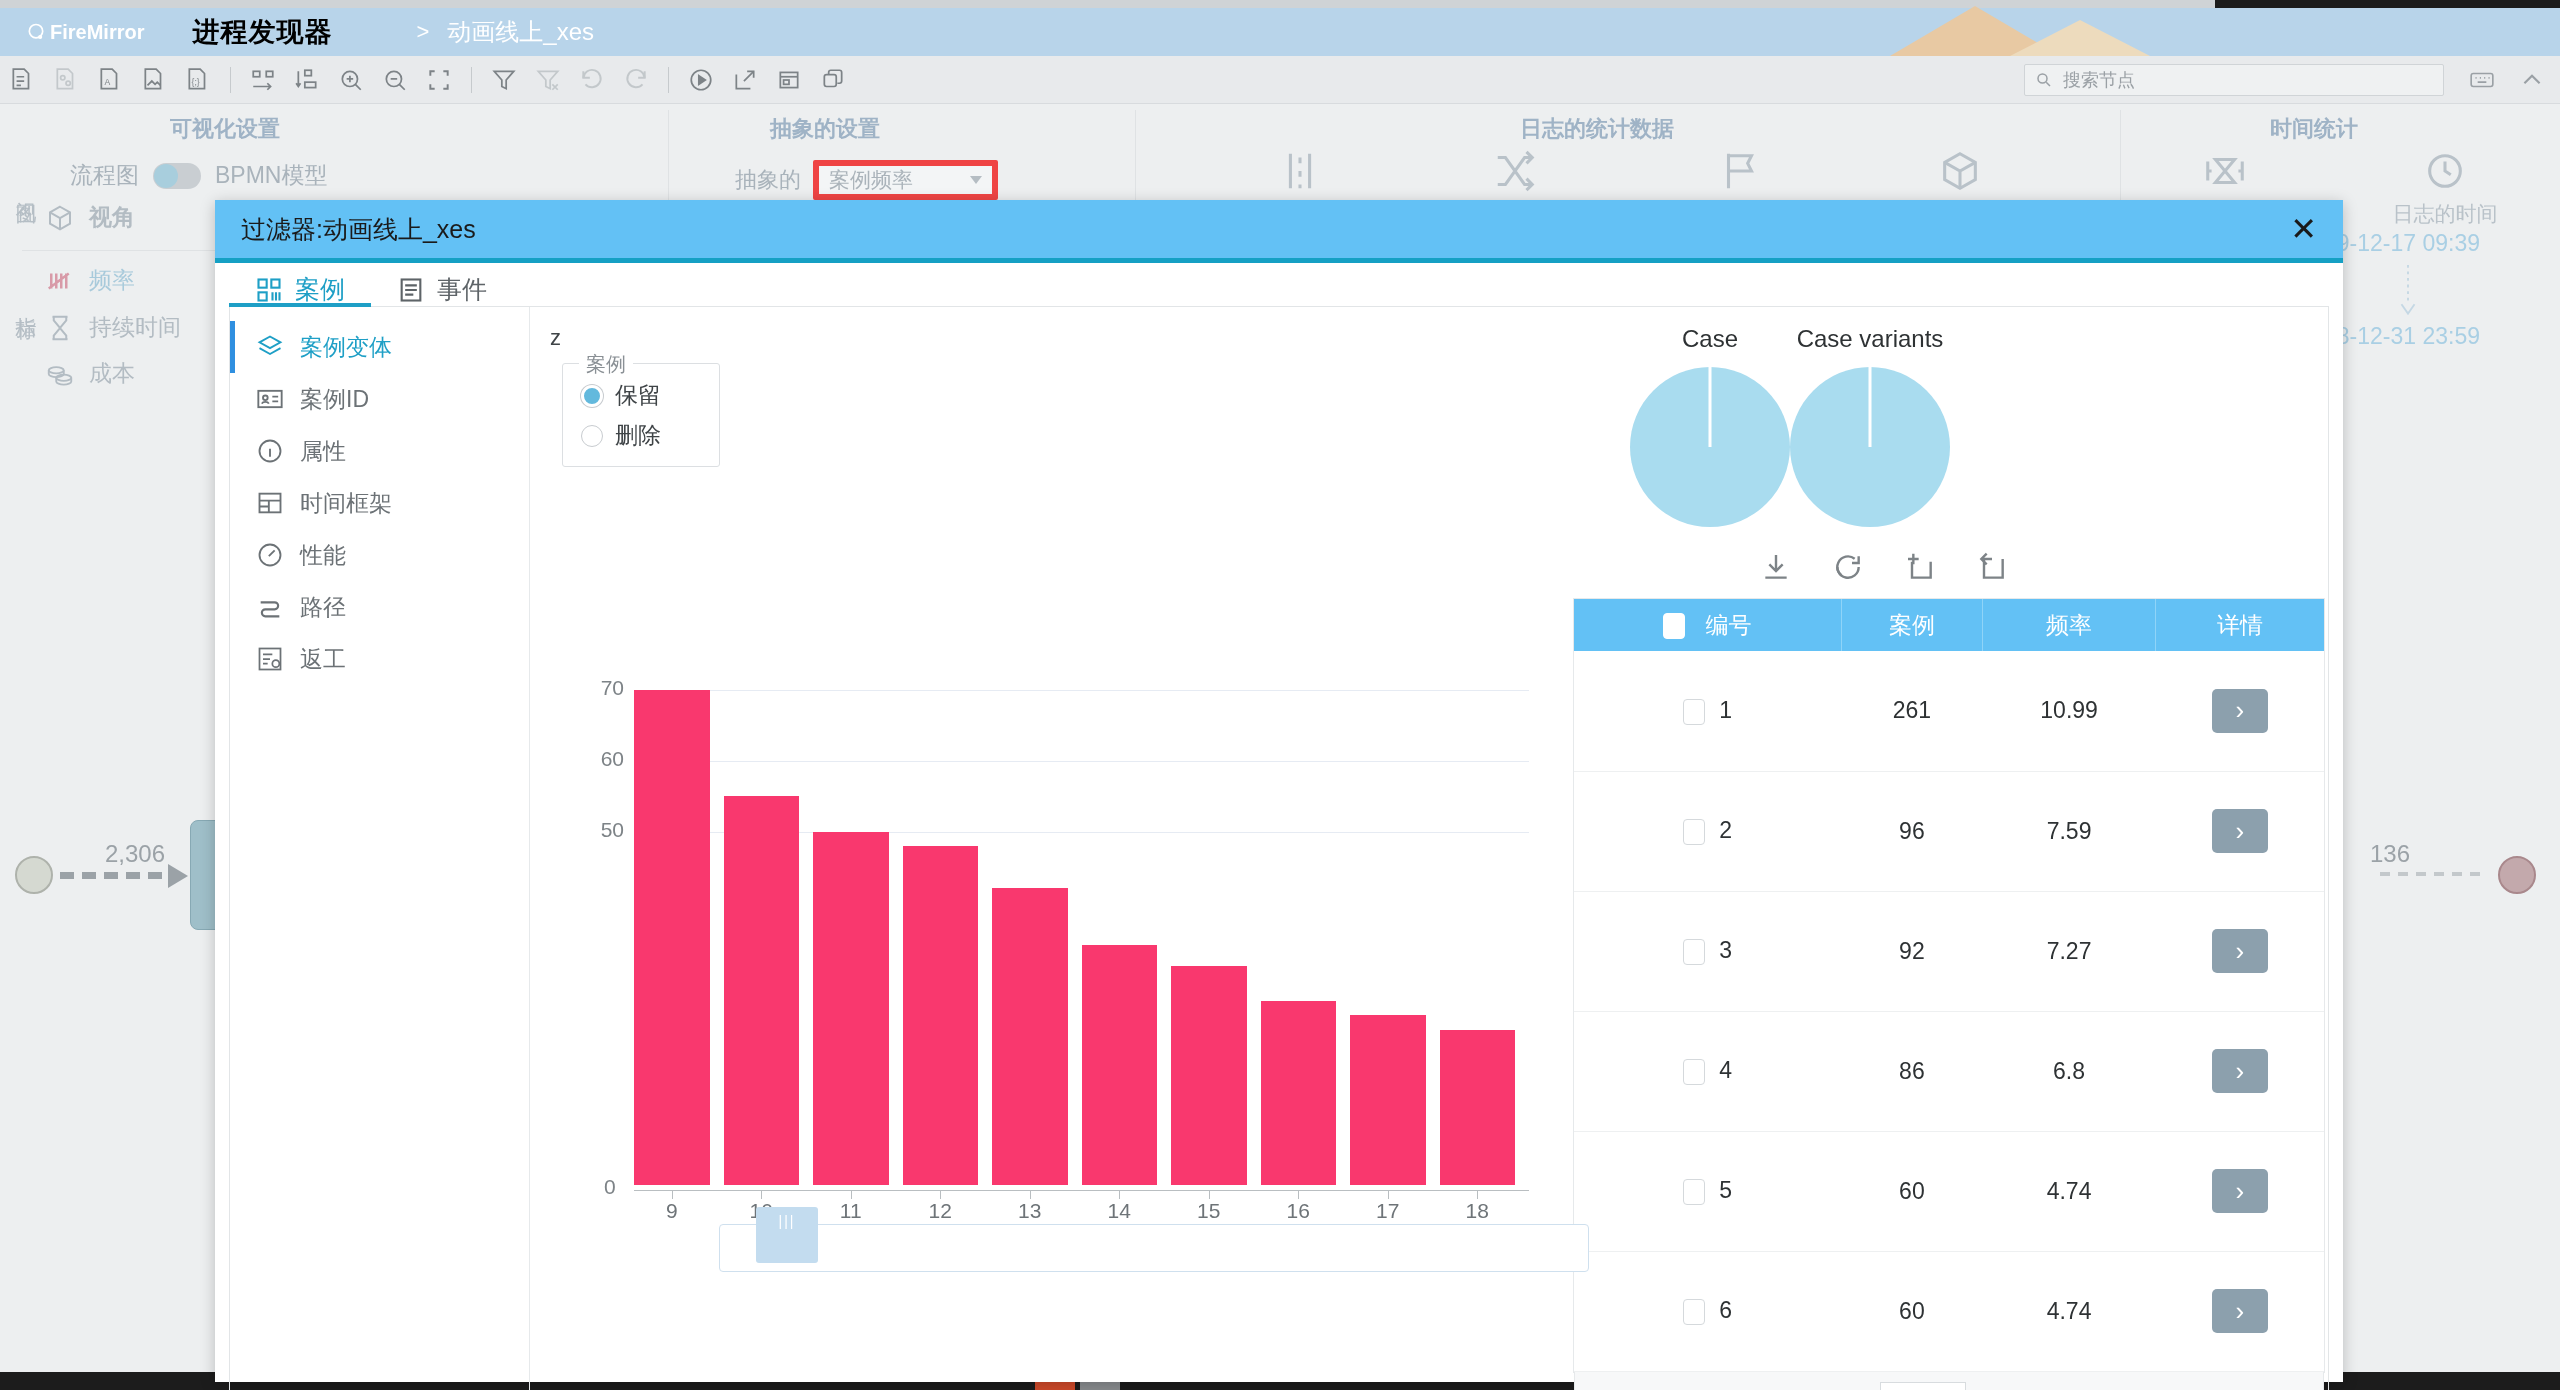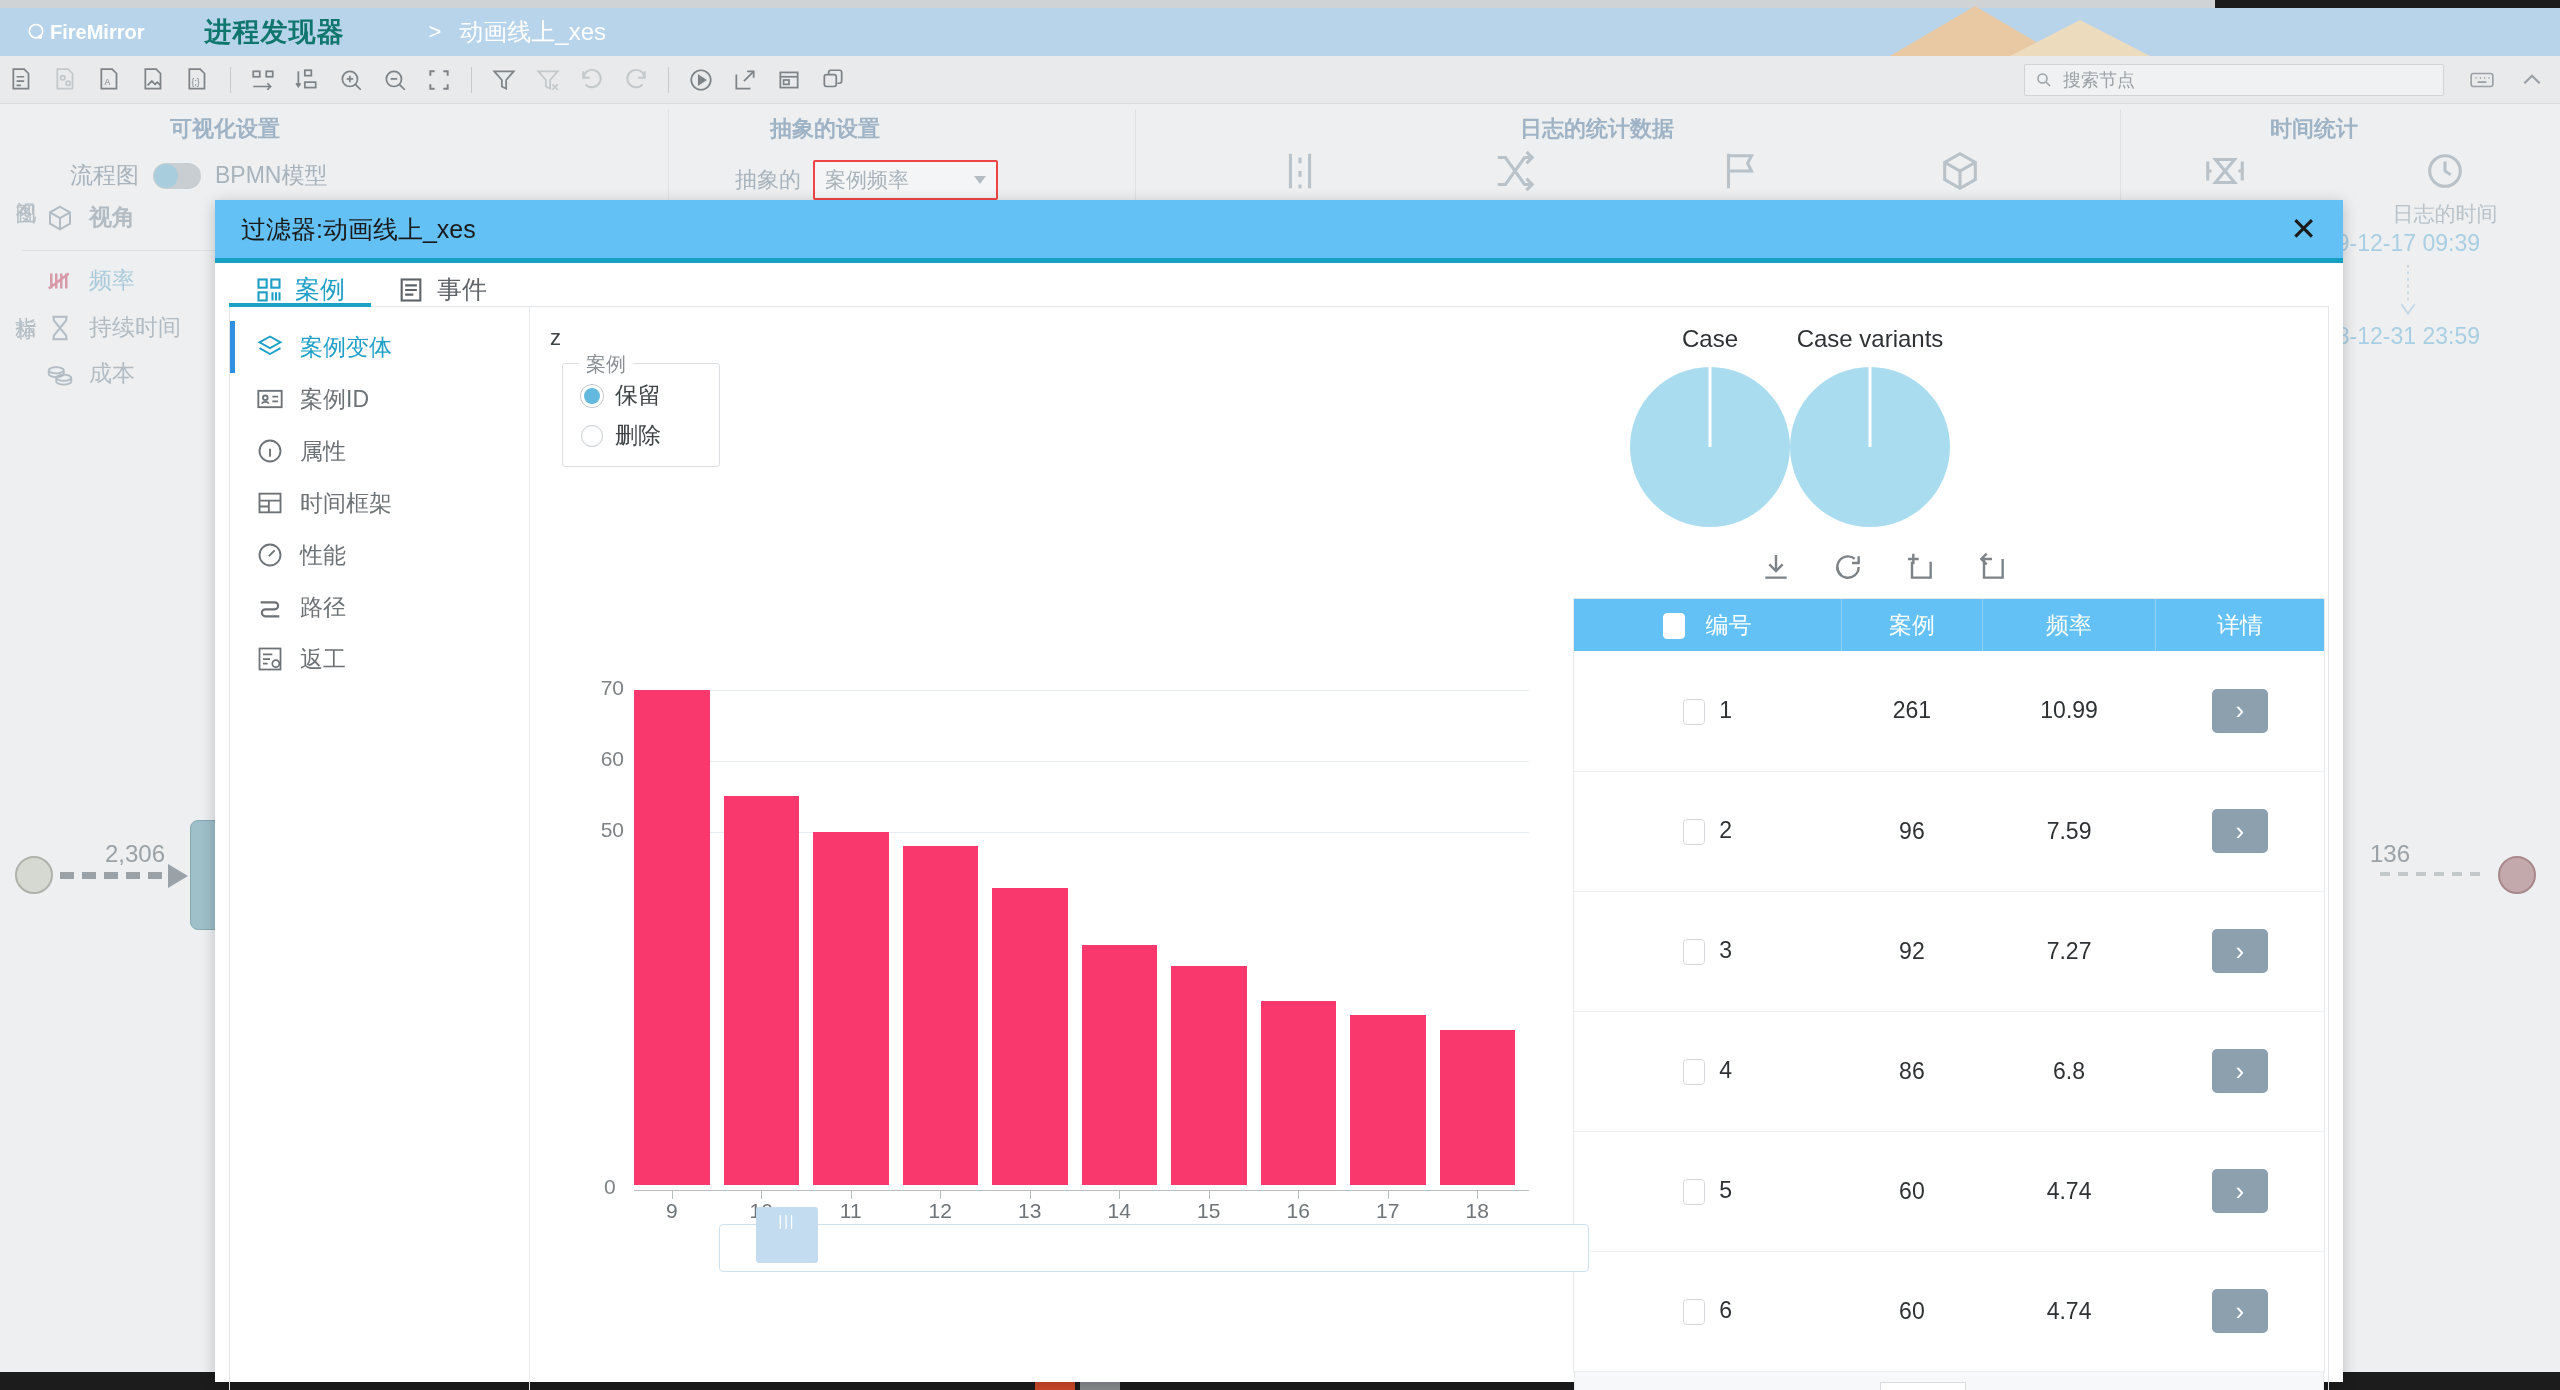--- a/index.html
+++ b/index.html
@@ -24,21 +24,21 @@
   .toast-avatar svg { width:22px; height:22px; fill:#fff; }
   .toast-mic { width:38px; display:flex; align-items:center; justify-content:center; }
   .toast-mic svg { width:24px; height:24px; }
   .toast-text { padding-right:22px; white-space:nowrap; letter-spacing:0.5px; }
 
   
   .app-header { position:absolute; left:0; top:8px; width:2560px; height:48px;
                 background:#b8d4ea; display:flex; align-items:center; }
   .brand { display:flex; align-items:center; margin-left:26px; color:#fff; font-size:20px; font-weight:bold; }
   .brand svg { width:20px; height:20px; margin-right:4px; }
-  .app-name { margin-left:60px; font-size:27px; color:#0f766e; font-weight:bold; letter-spacing:1px; }
+  .app-name { margin-left:48px; font-size:27px; color:#000000; font-weight:bold; letter-spacing:1px; }
   .crumb-sep { margin-left:84px; color:#ffffff; font-size:22px; }
   .crumb { margin-left:18px; color:#ffffff; font-size:24px; }
   .header-mountain { position:absolute; right:380px; top:-6px; width:420px; height:54px; overflow:hidden; }
 
   
   .toolbar { position:absolute; left:0; top:56px; width:2560px; height:48px;
              background:#e8eaec; border-bottom:1px solid #d8dbde; display:flex; align-items:center; }
   .tb-ico { width:44px; height:44px; display:flex; align-items:center; justify-content:center; }
   .tb-ico svg { width:26px; height:26px; }
   .tb-sep { width:1px; height:26px; background:#c6cacd; margin:0 10px; }
@@ -56,21 +56,21 @@
   .vdivider { position:absolute; top:110px; width:1px; height:120px; background:#dfe2e4; }
 
   .toggle-row { position:absolute; left:70px; top:160px; display:flex; align-items:center; }
   .toggle-lbl { font-size:23px; color:#a9b3bb; }
   .switch { width:48px; height:26px; border-radius:13px; background:#c9ced2; margin:0 14px; position:relative; }
   .switch::after { content:""; position:absolute; left:1px; top:1px; width:24px; height:24px; border-radius:50%;
                    background:#a8cedd; }
 
   .abs-row { position:absolute; left:735px; top:160px; display:flex; align-items:center; }
   .abs-lbl { font-size:22px; color:#a9b3bb; margin-right:12px; }
-  .select { width:185px; height:40px; border:2px solid #ef4444; background:#f3f5f6; border-radius:2px;
+  .select { width:185px; height:40px; border:6px solid #ef4444; background:#f3f5f6; border-radius:2px;
             display:flex; align-items:center; justify-content:space-between; padding:0 10px;
             font-size:21px; color:#aab3ba; }
   .caret { width:0;height:0;border-left:6px solid transparent;border-right:6px solid transparent;border-top:8px solid #b5bdc3; }
 
   .stat-ico { position:absolute; text-align:center; color:#b9c2c9; }
   .stat-ico svg { width:46px; height:46px; display:block; margin:0 auto 6px; }
   .stat-ico span { font-size:21px; }
 
   .time-range { position:absolute; right:80px; top:230px; text-align:center; color:#a9cfe4; font-size:23px; }
   .time-arrow { margin:8px auto; width:2px; height:50px; position:relative; }

